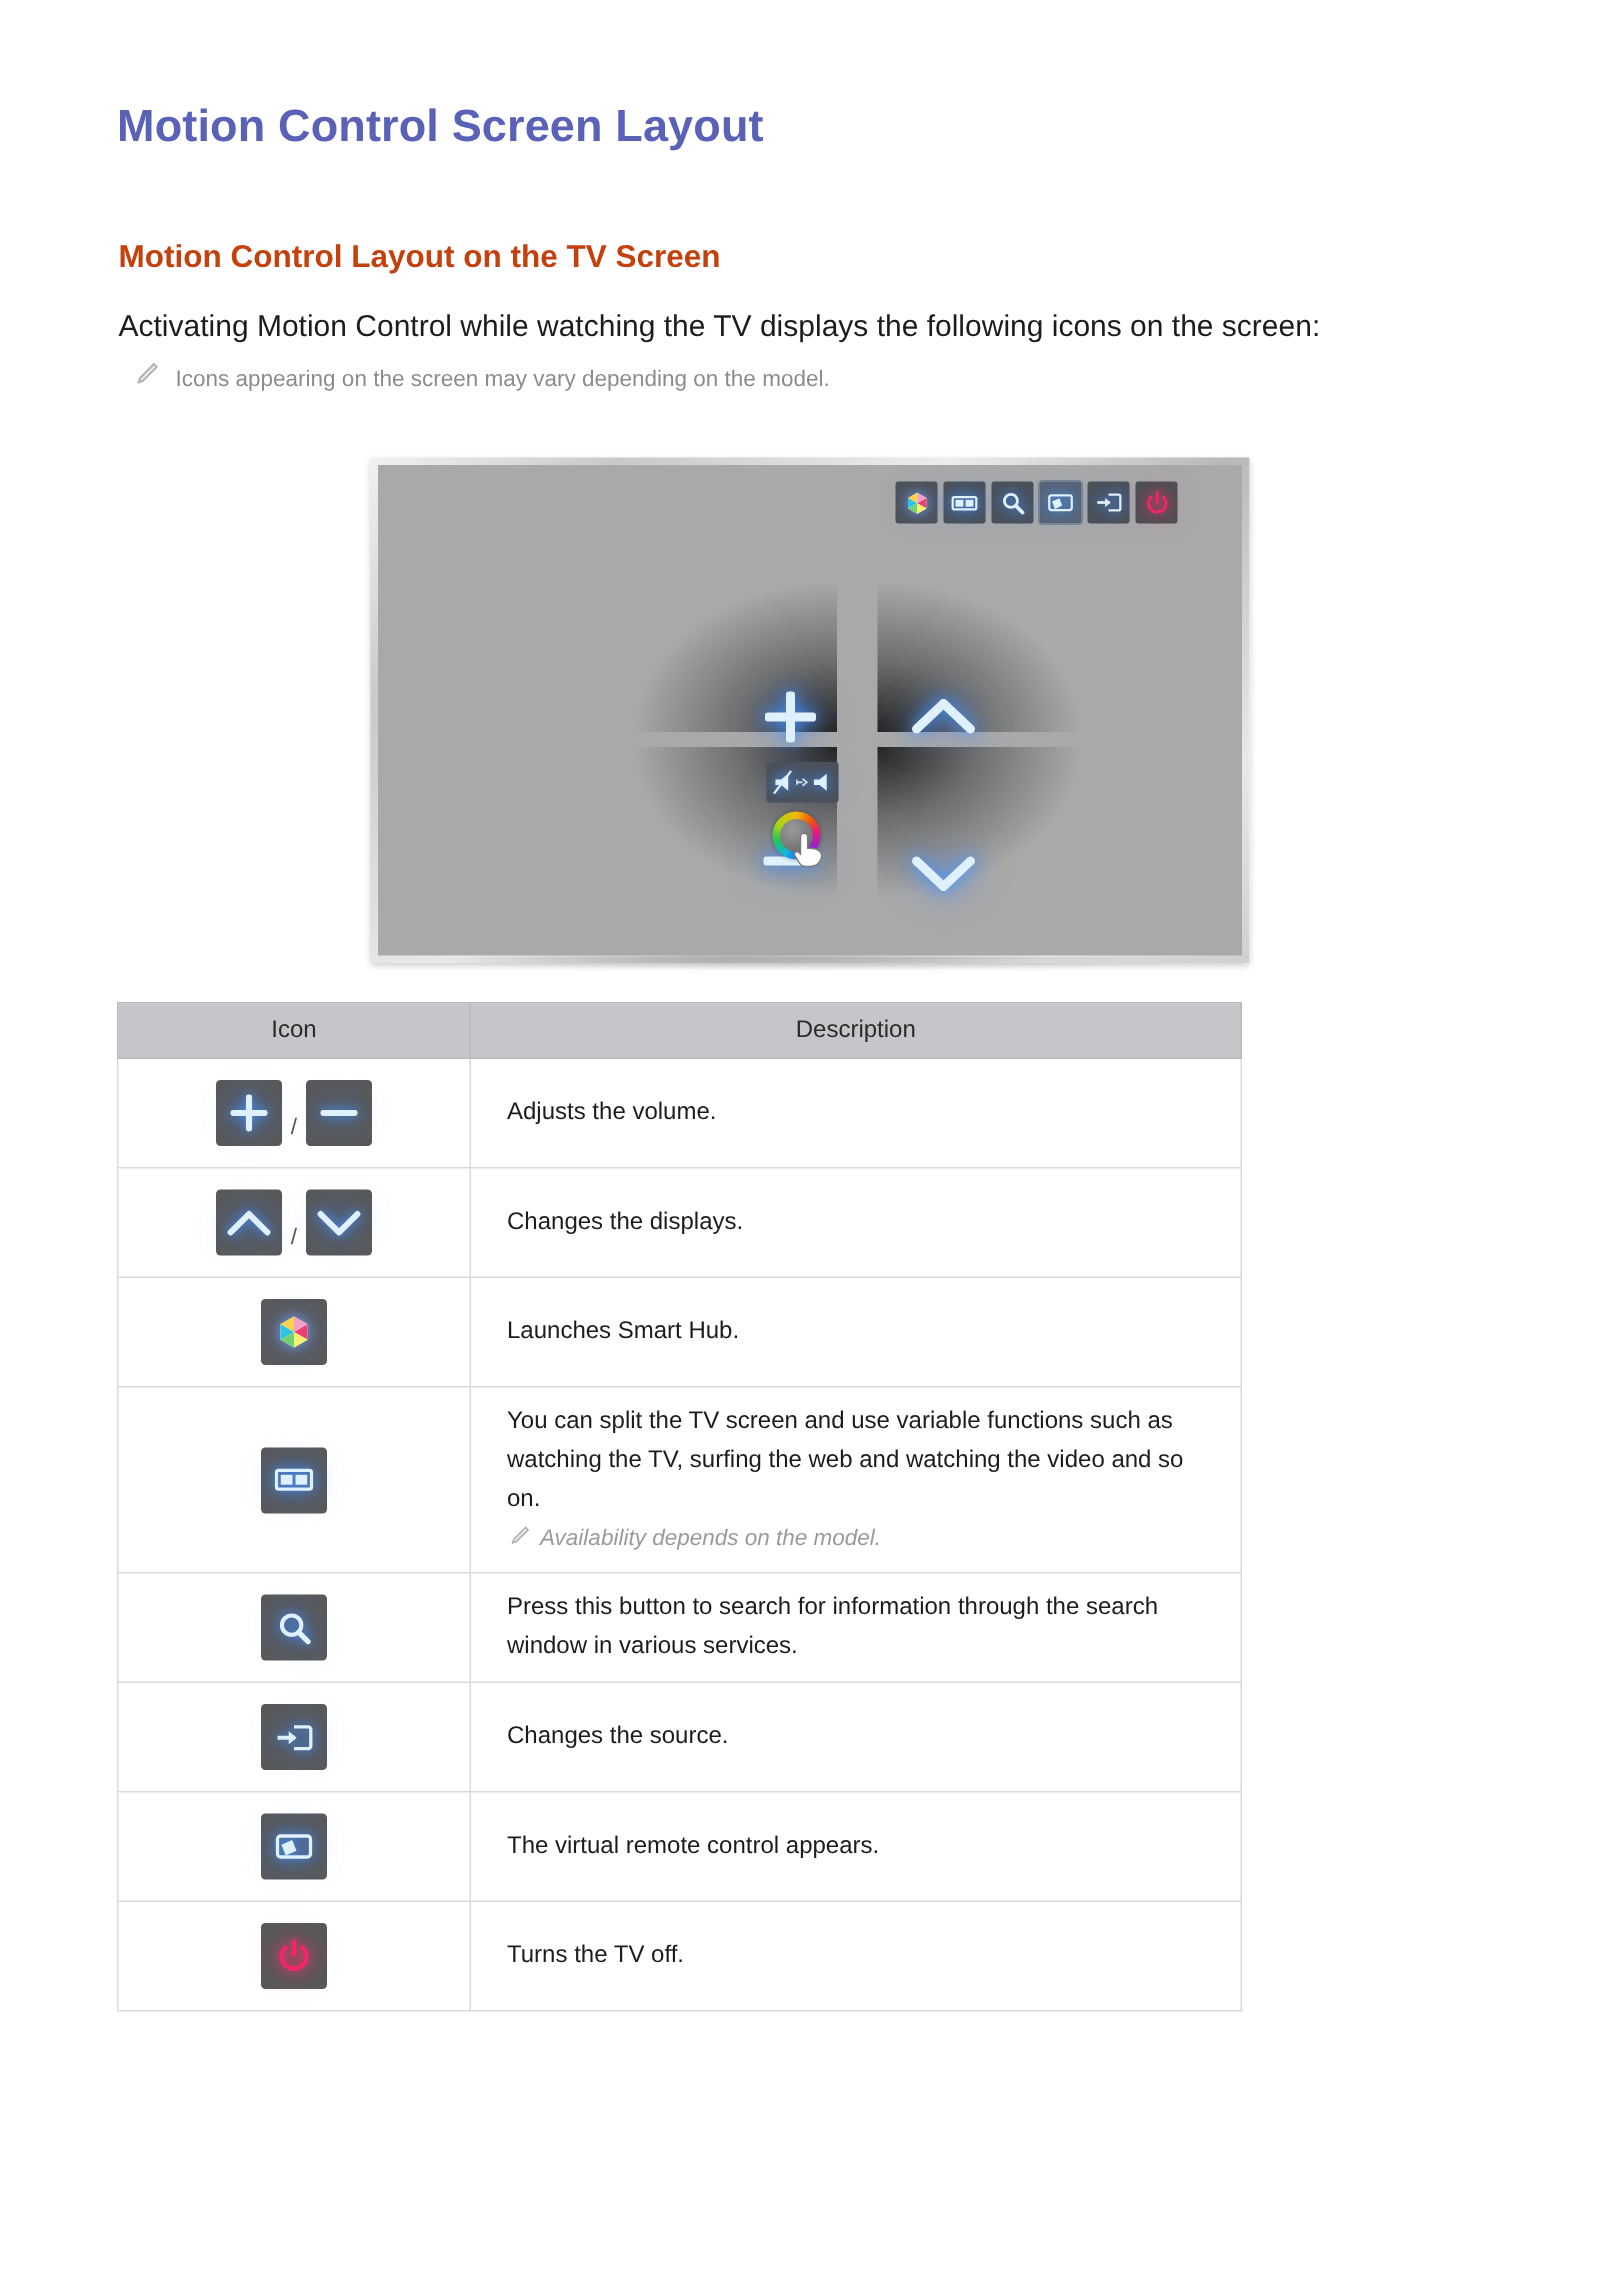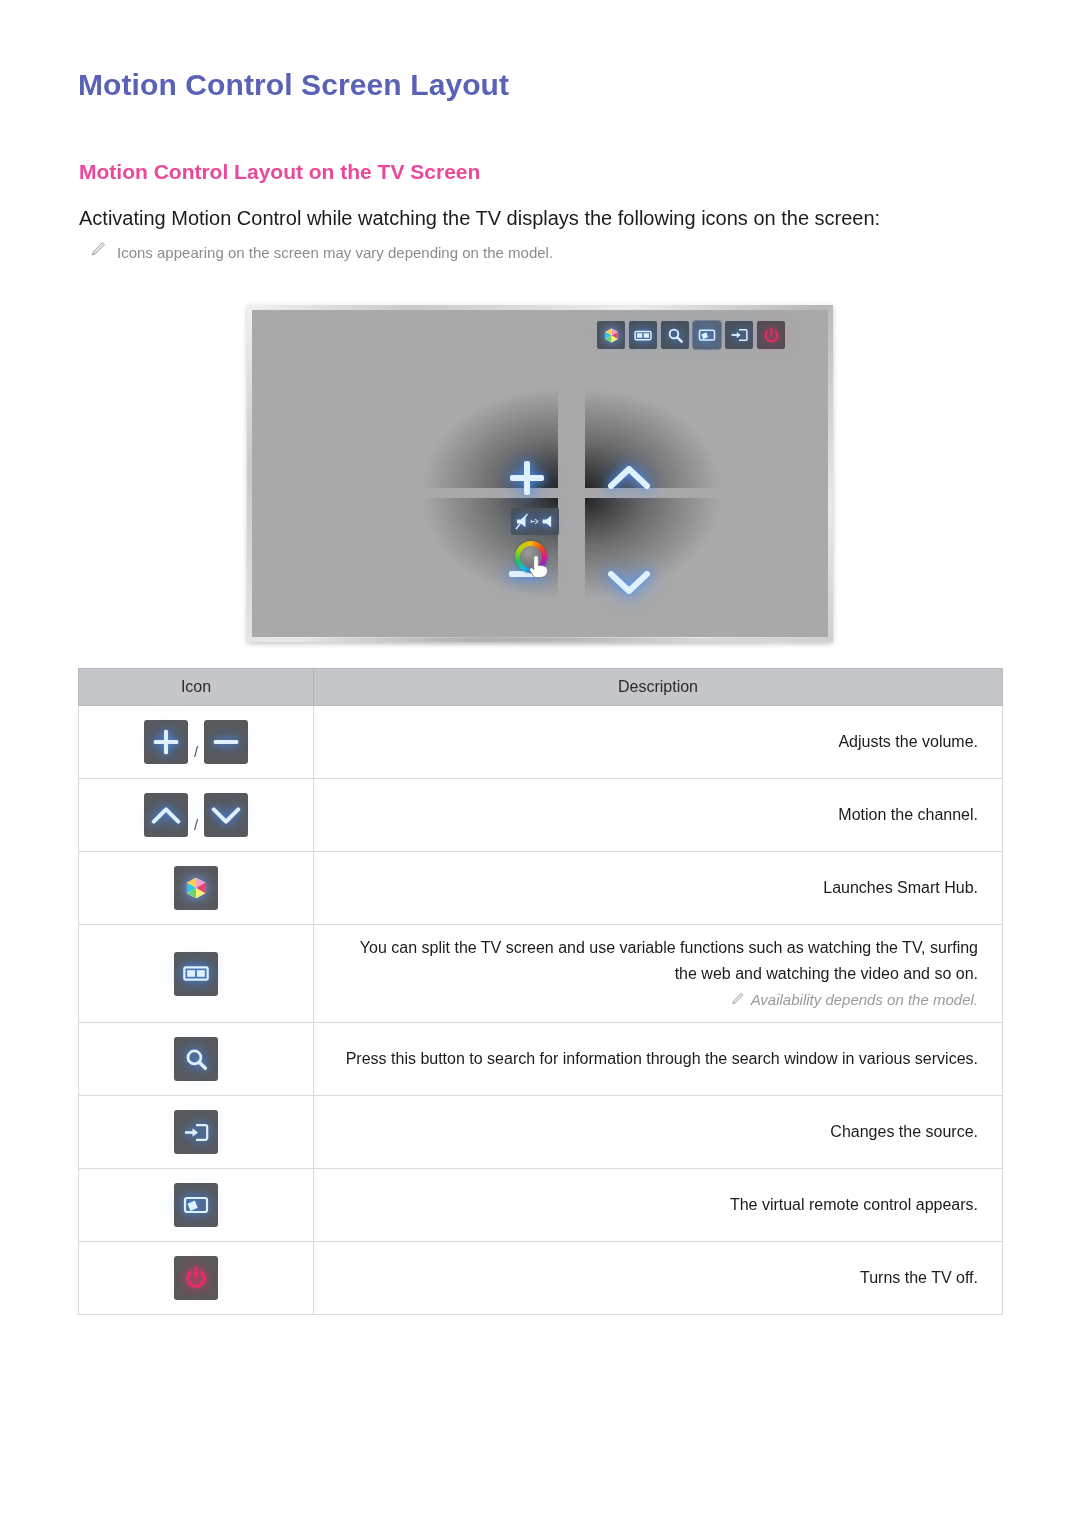--- a/index.html
+++ b/index.html
@@ -25,21 +25,21 @@
     font-weight: bold;
     color: #5a62b8;
     letter-spacing: 0.1px;
     white-space: nowrap;
   }
   .h2 {
     position: absolute;
     left: 79px; top: 160px;
     font-size: 21px;
     font-weight: bold;
-    color: #ec4899;
+    color: #c2410c;
     white-space: nowrap;
   }
   .para {
     position: absolute;
     left: 79px; top: 207px;
     font-size: 20px;
     color: #1c1c1c;
     white-space: nowrap;
   }
   .note {
@@ -152,21 +152,21 @@
     background: #4c5055;
     border-radius: 2px;
     display: flex; align-items: center; justify-content: center;
   }
   .tv-ib.sel { background: #5b6470; outline: 1px solid #7b8490; }
 
   
   .tbl {
     position: absolute;
     left: 78px; top: 668px;
-    width: 925px;
+    width: 750px;
     border-collapse: collapse;
     table-layout: fixed;
   }
   .tbl th, .tbl td {
     border: 1px solid #d9d9d9;
     vertical-align: middle;
   }
   .tbl th {
     background: #c4c6c9;
     color: #2b2b2b;
@@ -179,21 +179,20 @@
   .col-icon { width: 235px; }
   .cell-icon {
     text-align: center;
     padding: 14px 0;
   }
   .cell-desc {
     padding: 10px 24px;
     font-size: 16px;
     color: #1c1c1c;
     line-height: 1.62;
-    text-align: right;
   }
   .icon-pair {
     display: inline-flex; align-items: center; gap: 6px;
   }
   .slash { color: #555; font-size: 15px; padding-top: 18px; }
 
   
   .tile {
     width: 44px; height: 44px;
     background: #58595b;
@@ -379,21 +378,21 @@
               </svg>
             </span>
             <span class="slash">/</span>
             <span class="tile">
               <svg viewBox="0 0 34 24" width="30" height="21" class="glow-blue">
                 <path d="M3 5 L17 19 L31 5" fill="none" stroke="#dff0ff" stroke-width="4.6" stroke-linecap="round" stroke-linejoin="round"></path>
               </svg>
             </span>
           </span>
         </td>
-        <td class="cell-desc">Motion the channel.</td>
+        <td class="cell-desc">Changes the displays.</td>
       </tr>
 
       <tr>
         <td class="cell-icon">
           <span class="tile">
             <svg viewBox="0 0 22 22" width="24" height="24" class="glow-multi">
               <polygon points="11,1.5 19.3,6.3 19.3,15.7 11,20.5 2.7,15.7 2.7,6.3" fill="#ffffff"></polygon>
               <polygon points="11,1.5 19.3,6.3 11,11" fill="#f2a0c8"></polygon>
               <polygon points="11,1.5 2.7,6.3 11,11" fill="#f7d24a"></polygon>
               <polygon points="2.7,6.3 2.7,15.7 11,11" fill="#2ec4e8"></polygon>

